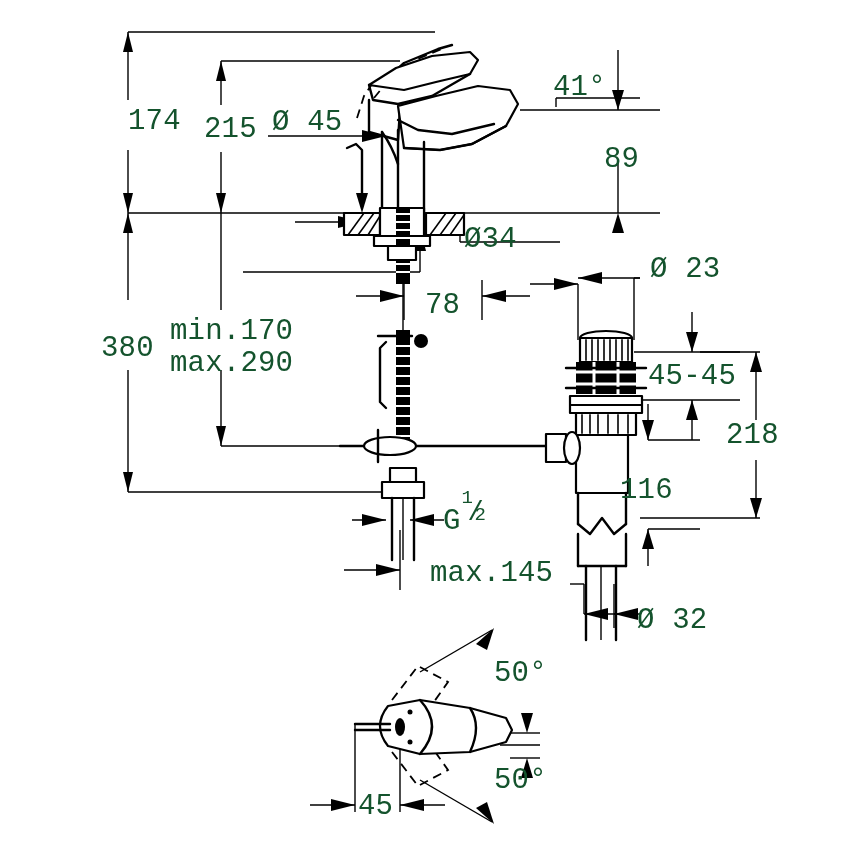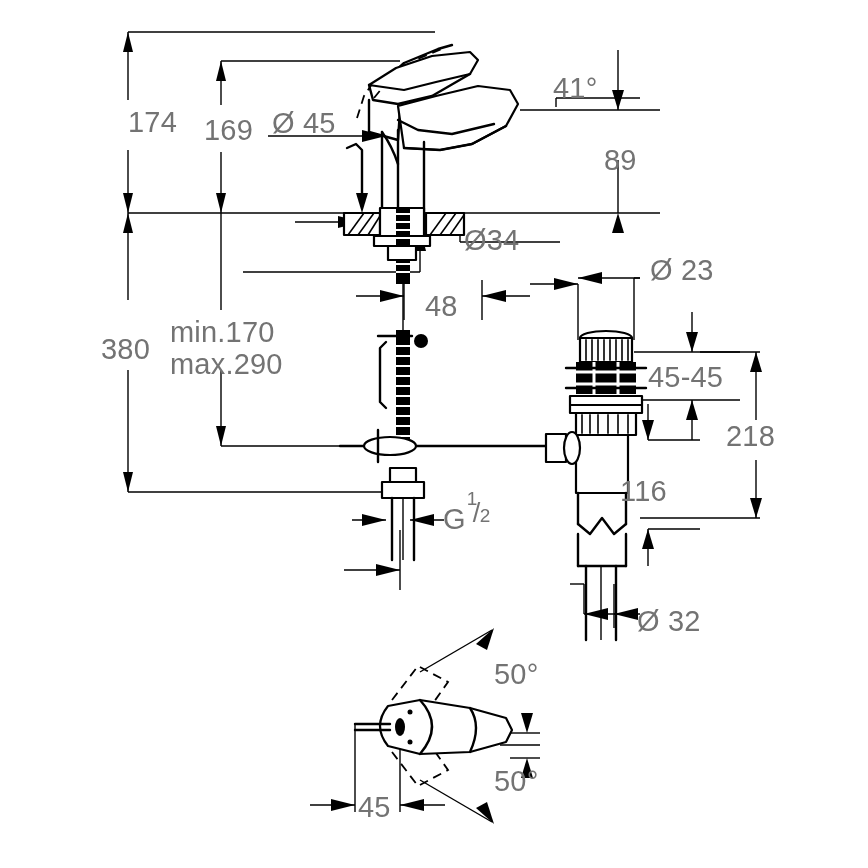--- a/index.html
+++ b/index.html
@@ -13,22 +13,22 @@
   svg#drawing{position:absolute;top:0;left:0;width:868px;height:868px;display:block;}
   .ln{stroke:#000;stroke-width:1.6;fill:none;stroke-linecap:square;}
   .thin{stroke:#000;stroke-width:1.4;fill:none;}
   .obj{stroke:#000;stroke-width:2.4;fill:none;stroke-linejoin:round;stroke-linecap:round;}
   .objf{stroke:#000;stroke-width:2.2;fill:#fff;stroke-linejoin:round;}
   .dash{stroke:#000;stroke-width:1.8;fill:none;stroke-dasharray:9 6;}
   .hatch{stroke:#000;stroke-width:1.6;fill:none;}
   .solidblk{fill:#000;stroke:none;}
   .dimlabel{
     position:absolute;
-    font-family:Liberation Sans, sans-serif;
-    font-size:29px;line-height:1.12;color:#737373;
+    font-family:Liberation Mono, monospace;
+    font-size:29px;line-height:1.12;color:#14532d;
     white-space:pre;letter-spacing:0.2px;
   }
   .frac{display:inline-block;position:relative;width:26px;height:1em;vertical-align:baseline;}
   .frac .nu{position:absolute;left:1px;top:-12px;font-size:19px;}
   .frac .sl{position:absolute;left:7px;top:-2px;font-size:27px;}
   .frac .de{position:absolute;left:14px;top:5px;font-size:19px;}
 </style>
 </head>
 <body>
 
@@ -312,46 +312,47 @@
 
       <line class="thin" x1="500" y1="745" x2="540" y2="745"></line>
     </g>
 
   </svg>
 
   <div class="dimlabel" style="left:100px;top:106px;margin-left:28px;">174</div>
 
   <div class="dimlabel" style="left:101px;top:333px;">380</div>
 
-  <div class="dimlabel" style="left:204px;top:114px;">169</div>
+  <div class="dimlabel" style="left:204px;top:114px;">215</div>
 
   <div class="dimlabel" style="left:170px;top:316px;">min.170</div>
   <div class="dimlabel" style="left:170px;top:348px;">max.290</div>
 
   <div class="dimlabel" style="left:272px;top:107px;">Ø 45</div>
 
 
   <div class="dimlabel" style="left:464px;top:224px;">Ø34</div>
 
   <div class="dimlabel" style="left:553px;top:72px;">41°</div>
 
   <div class="dimlabel" style="left:604px;top:144px;">89</div>
 
-  <div class="dimlabel" style="left:425px;top:290px;">48</div>
+  <div class="dimlabel" style="left:425px;top:290px;">78</div>
 
   <div class="dimlabel" style="left:650px;top:254px;">Ø 23</div>
 
   <div class="dimlabel" style="left:648px;top:361px;">45-45</div>
 
   <div class="dimlabel" style="left:726px;top:420px;">218</div>
 
   <div class="dimlabel" style="left:620px;top:475px;">116</div>
 
   <div class="dimlabel" style="left:443px;top:500px;"><span>G</span><span class="frac"><span class="nu">1</span><span class="sl">/</span><span class="de">2</span></span></div>
 
+  <div class="dimlabel" style="left:430px;top:558px;">max.145</div>
 
   <div class="dimlabel" style="left:637px;top:585px;margin-top:20px;">Ø 32</div>
 
   <div class="dimlabel" style="left:494px;top:658px;">50°</div>
 
   <div class="dimlabel" style="left:494px;top:765px;">50°</div>
 
   <div class="dimlabel" style="left:358px;top:791px;">45</div>
 
 </div>

